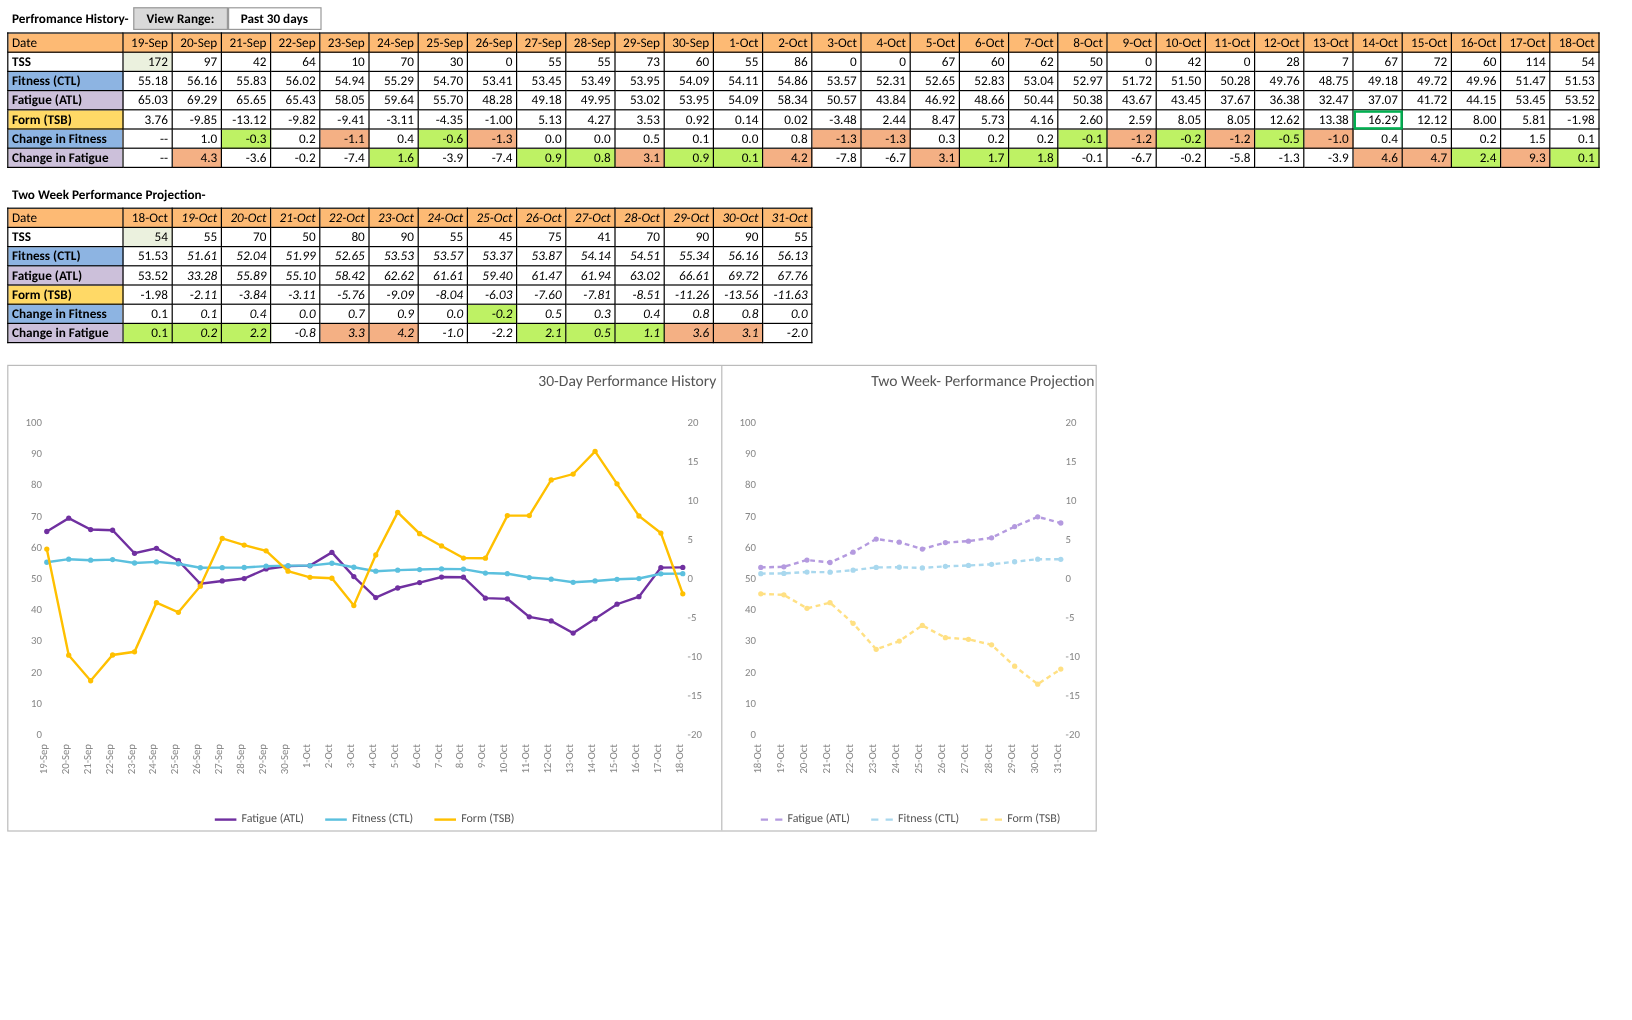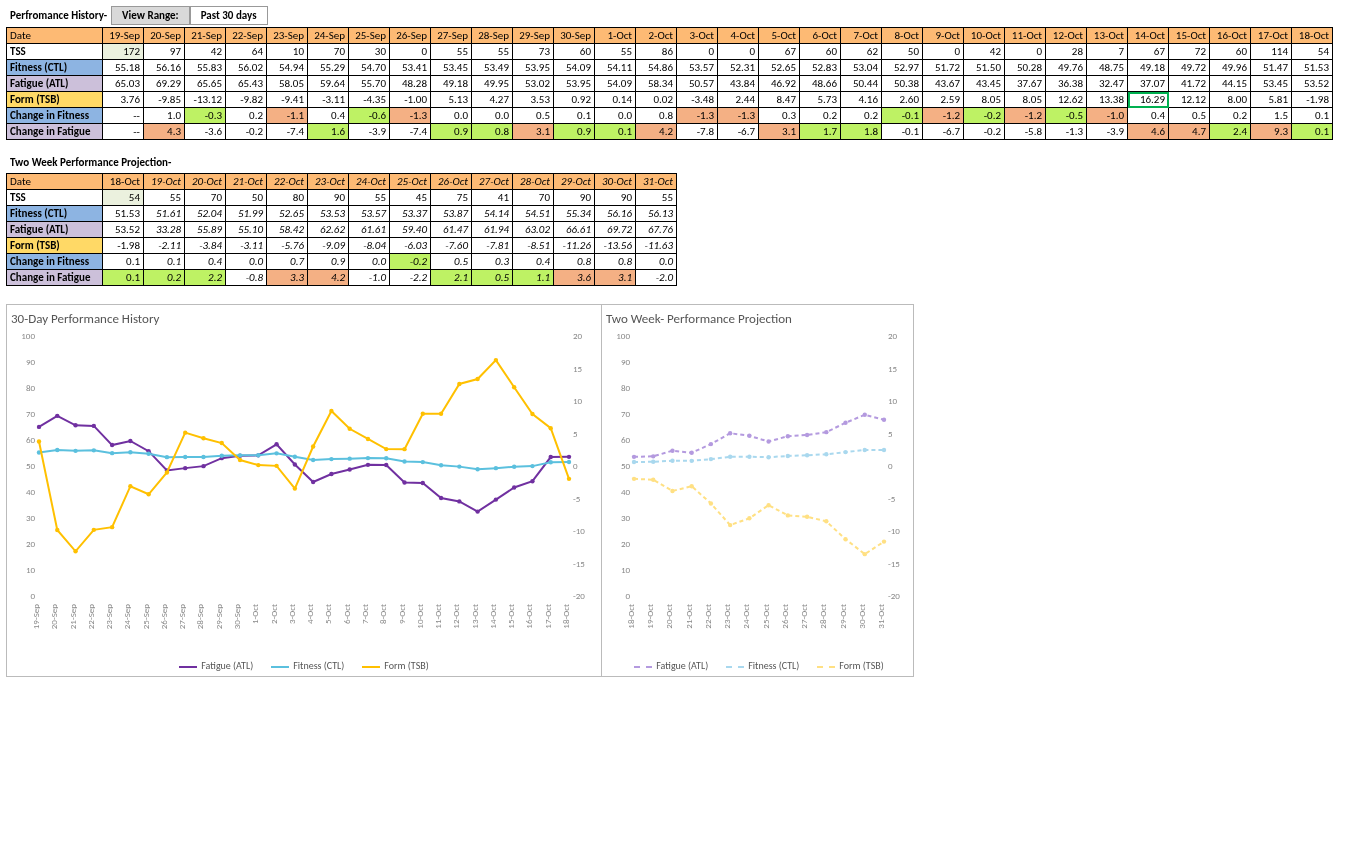--- a/index.html
+++ b/index.html
@@ -17,21 +17,21 @@
 .blue{background:#8db4e2}
 .lav{background:#ccc0da}
 .yel{background:#ffd966}
 .pink{background:#bef264}
 .dpink{background:#f4b084}
 .grnbox{outline:2px solid #00b050;outline-offset:-2px}
 .projdate{font-style:italic}
 .charts{display:flex;gap:0;margin-top:18px;border:1px solid #bbb;width:906px}
 .chart{flex:0 0 auto;border-right:1px solid #bbb;padding:6px 4px 4px 4px;position:relative}
 .chart:last-child{border-right:none}
-.ctitle{text-align:left;font-size:13px;color:#555;margin-bottom:4px}
+.ctitle{text-align:right;font-size:13px;color:#555;margin-bottom:20px}
 .legend{display:flex;justify-content:center;gap:18px;font-size:10px;color:#555;margin-top:6px}
 .legend span.sw{display:inline-block;width:18px;height:0;border-top:2px solid;vertical-align:middle;margin-right:4px}
 .legend .sw.d{border-top-style:dashed}
 svg text{font-size:9px;fill:#888}
 .trunc{overflow:hidden}
 </style>
 </head>
 <body>
 <div class="wrap">
 

